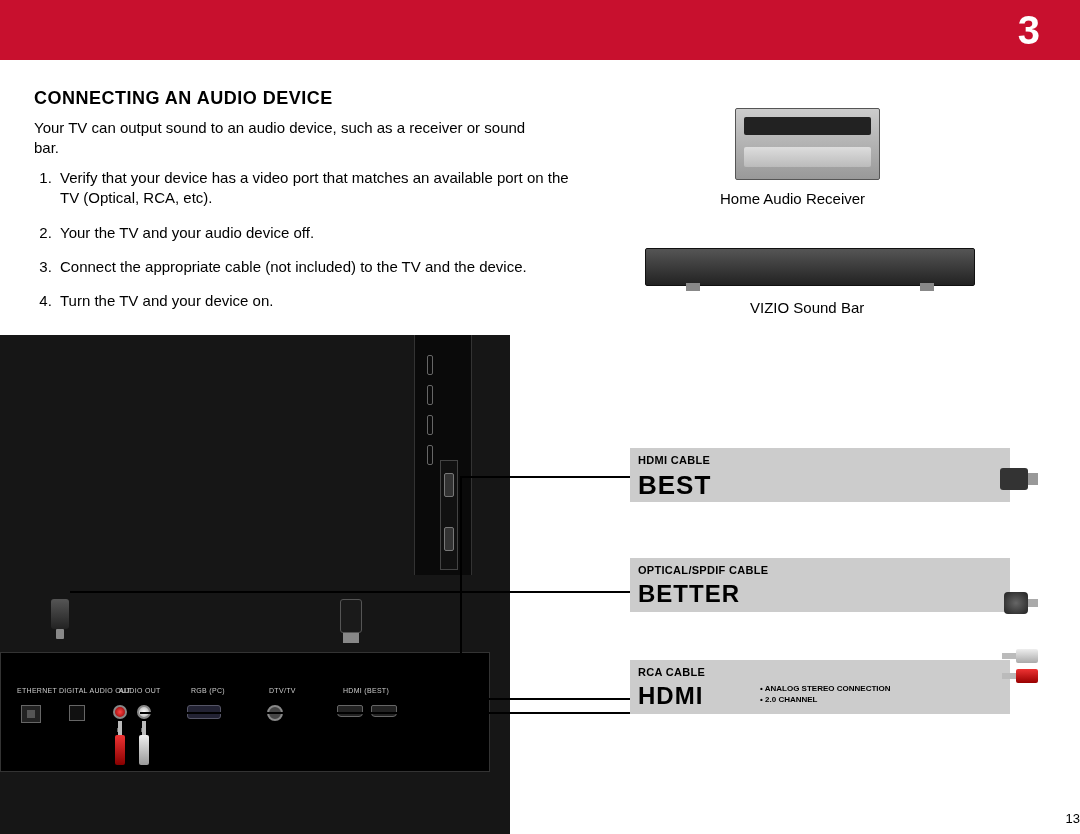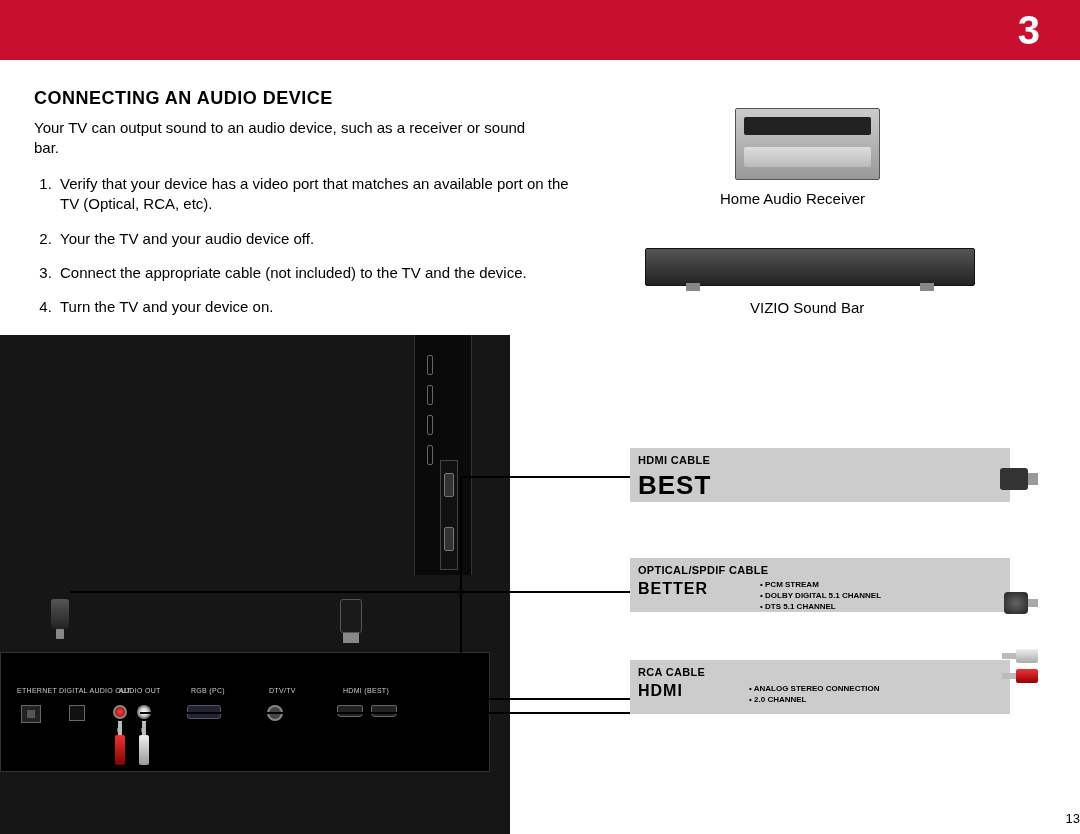--- a/index.html
+++ b/index.html
@@ -1,21 +1,21 @@
 <!DOCTYPE html>
 <html><head>
 <meta charset="utf-8">
 <style>
   * { box-sizing: border-box; margin: 0; padding: 0; }
   body { width: 1080px; height: 834px; font-family: Arial, Helvetica, sans-serif; background:#fff; position:relative; overflow:hidden; }
   .red-bar { position:absolute; top:0; left:0; right:0; height:60px; background:#c8102e; }
   .page-num { position:absolute; right:40px; top:8px; color:#fff; font-size:40px; font-weight:bold; }
   .heading { position:absolute; left:34px; top:88px; font-size:18px; font-weight:bold; letter-spacing:0.5px; }
   .intro { position:absolute; left:34px; top:118px; width:520px; font-size:15px; line-height:1.35; }
-  ol.steps { position:absolute; left:34px; top:168px; width:540px; font-size:15px; line-height:1.35; padding-left:22px;margin-top:6px; }
+  ol.steps { position:absolute; left:34px; top:168px; width:540px; font-size:15px; line-height:1.35; padding-left:22px; }
   ol.steps li { margin-bottom:14px; padding-left:4px; }
   .receiver-label { position:absolute; left:720px; top:190px; font-size:15px; }
   .soundbar-label { position:absolute; left:750px; top:299px; font-size:15px; }
   .receiver-img { position:absolute; left:735px; top:108px; width:145px; height:72px; background:linear-gradient(#ccc,#999); border:1px solid #555; border-radius:2px; }
   .receiver-img::before { content:""; position:absolute; left:8px; right:8px; top:8px; height:18px; background:#222; border-radius:2px; }
   .receiver-img::after { content:""; position:absolute; left:8px; right:8px; bottom:12px; height:20px; background:linear-gradient(#ddd,#bbb); border-radius:2px; }
   .soundbar-img { position:absolute; left:645px; top:248px; width:330px; height:38px; background:linear-gradient(#555,#222); border-radius:2px; border:1px solid #111; }
   .soundbar-img .foot{ position:absolute; bottom:-6px; width:14px; height:8px; background:#888;}
   .soundbar-img .f1{ left:40px;} .soundbar-img .f2{ right:40px;}
   .tv-back { position:absolute; left:0; top:335px; width:510px; height:499px; background:#161616; }
@@ -52,25 +52,25 @@
   .rcap-r{left:104px;} .rcap-r .body{background:linear-gradient(#e33,#800);}
   .rcap-l{left:128px;} .rcap-l .body{background:linear-gradient(#eee,#999);}
   
   .callout{position:absolute; left:630px; width:380px;}
   .callout .bar{background:#ccc; height:54px; position:relative;}
   .callout .cable-name{position:absolute; left:8px; top:6px; font-size:11px; font-weight:bold; letter-spacing:0.3px;}
   .callout .rating{position:absolute; left:8px; top:22px; font-size:26px; font-weight:900; letter-spacing:1px;}
   .callout ul{position:absolute; left:130px; top:7px; list-style:none; font-size:8px; font-weight:bold; line-height:1.35;}
   .callout ul li::before{content:"• "; }
   .c-best{ top:448px;} .c-better{ top:558px;} .c-good{ top:660px;text-decoration:underline;}
-  .c-better .rating, .c-good .rating{ font-size:16px;}
+  .c-better .rating, .c-good .rating{ font-size:24px;}
   .c-better ul, .c-good ul { top:22px; left:130px;}
   .c-better .cable-name, .c-good .cable-name{ top:6px;}
   .c-better ul{ top:22px;}
-  .c-good ul{ top:24px; left:119px;}
+  .c-good ul{ top:24px; left:130px;}
   .connector-hdmi{position:absolute; right:42px; top:468px; width:40px; height:22px;}
   .connector-hdmi .shell{width:28px;height:22px;background:#333;border-radius:3px;float:right;}
   .connector-hdmi .pin{width:10px;height:12px;background:#999;float:right;margin-top:5px;}
   .connector-opt{position:absolute; right:42px; top:592px; width:38px; height:22px;}
   .connector-opt .shell{width:24px;height:22px;background:radial-gradient(#666,#222);border-radius:4px;float:right;}
   .connector-opt .pin{width:10px;height:8px;background:#aaa;float:right;margin-top:7px;}
   .connector-rca{position:absolute; right:42px; top:648px; width:50px;}
   .connector-rca .plug{height:16px; margin-bottom:4px; display:flex; justify-content:flex-end; align-items:center;}
   .connector-rca .tip{width:14px;height:6px;background:#bbb;}
   .connector-rca .body{width:22px;height:14px;border-radius:2px;}
@@ -164,25 +164,20 @@
   <div class="bar">
     <div class="cable-name">HDMI CABLE</div>
     <div class="rating">BEST</div>
   </div>
 </div>
 
 <div class="callout c-better">
   <div class="bar">
     <div class="cable-name">OPTICAL/SPDIF CABLE</div>
     <div class="rating">BETTER</div>
-    <ul>
-      <li>PCM STREAM</li>
-      <li>DOLBY DIGITAL 5.1 CHANNEL</li>
-      <li>DTS 5.1 CHANNEL</li>
-    </ul>
   </div>
 </div>
 
 <div class="callout c-good">
   <div class="bar">
     <div class="cable-name">RCA CABLE</div>
     <div class="rating">HDMI</div>
     <ul>
       <li>ANALOG STEREO CONNECTION</li>
       <li>2.0 CHANNEL</li>

